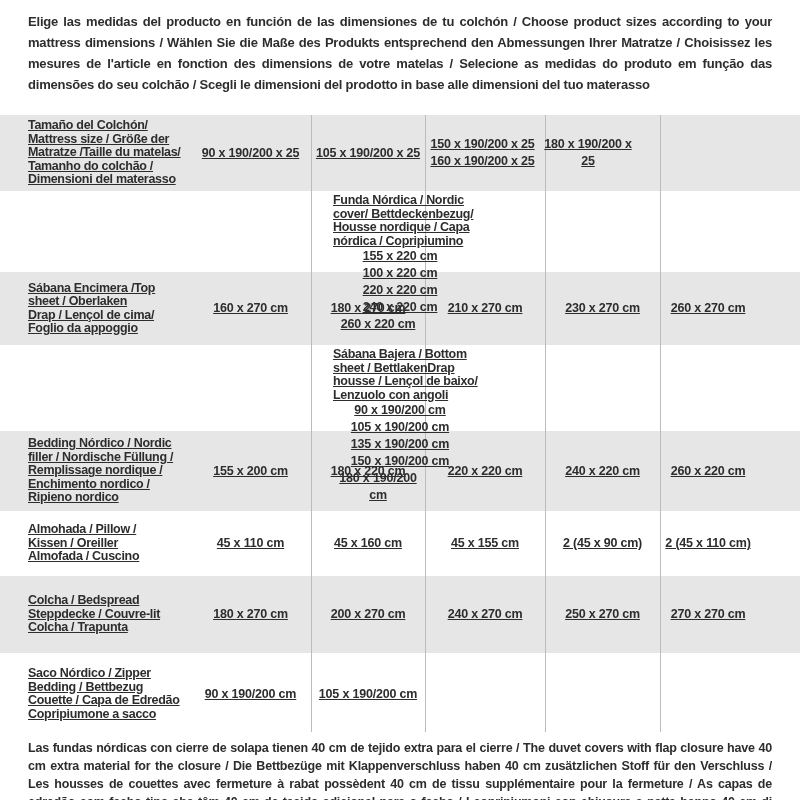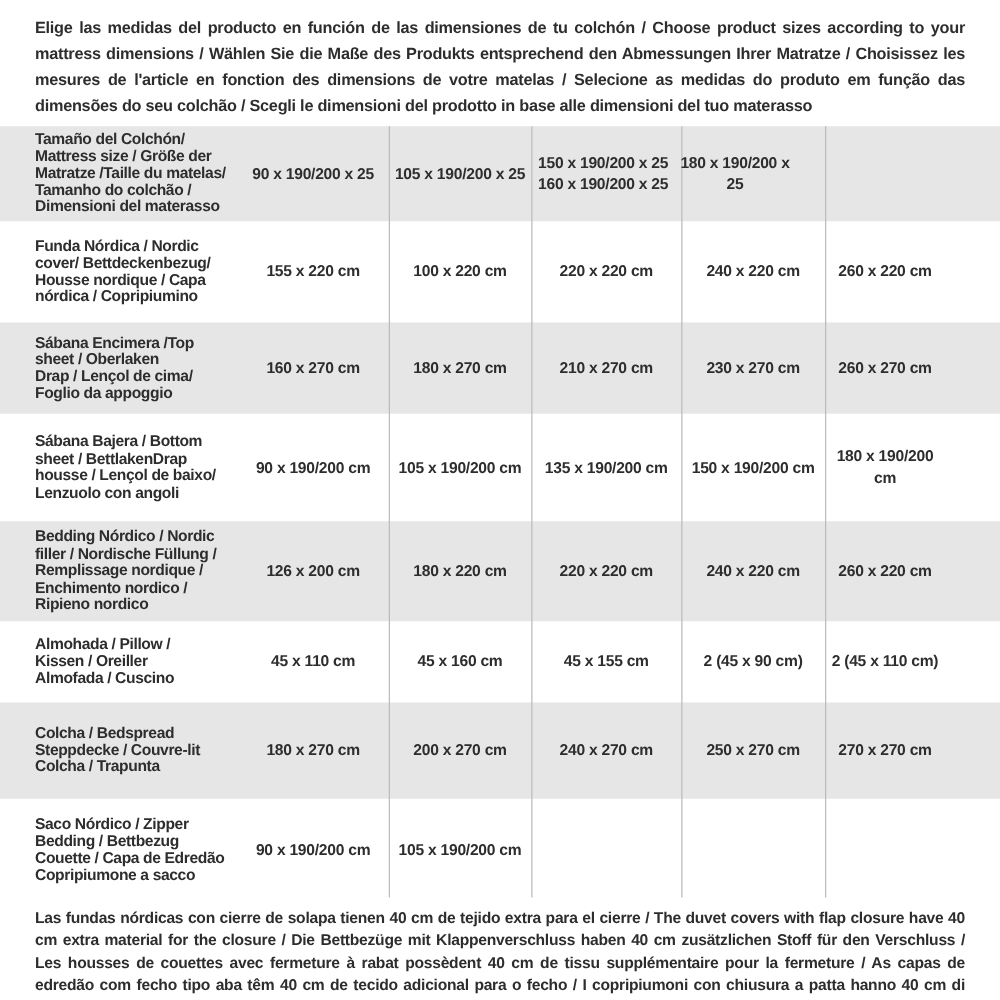--- a/index.html
+++ b/index.html
@@ -13,41 +13,42 @@
   }
   .intro {
     padding:11px 28px 0 28px;
     font-size:13px;
     line-height:21px;
     text-align:justify;
     letter-spacing:-0.2px;
   }
   .size-table {
     position:relative;
-    margin-top:6px;
+    margin-top:20px;
+    text-decoration:underline;
   }
   .vline {
     position:absolute; top:0; bottom:0; width:1px;
     background:#bcbcbc; z-index:1;
   }
   .vl-1 { left:311px; }
   .vl-2 { left:425px; }
   .vl-3 { left:545px; }
   .vl-4 { left:660px; }
   .trow {
     display:flex;
     align-items:center;
     margin-bottom:3px;
     position:relative;
   }
   .trow.gray { background:#e7e6e6; }
   .r1 { height:76px; }
-  .r2 { height:75px; }
+  .r2 { height:75px;flex-direction:column; }
   .r3 { height:73px; }
-  .r4 { height:80px; }
+  .r4 { height:80px;flex-direction:column; }
   .r5 { height:80px; }
   .r6 { height:59px; }
   .r7 { height:77px; }
   .r8 { height:76px; }
   .tlabel {
     width:162px;
     padding-left:28px;
     font-size:12.5px;
     line-height:13.5px;
     letter-spacing:-0.3px;
@@ -135,21 +136,21 @@
     <div class="tcell c4">150 x 190/200 cm</div>
     <div class="tcell c5">180 x 190/200 cm</div>
   </div>
 
   <div class="trow gray r5">
     <div class="tlabel">Bedding Nórdico / Nordic
 filler / Nordische Füllung /
 Remplissage nordique /
 Enchimento nordico /
 Ripieno nordico</div>
-    <div class="tcell c1">126 x 200 cm</div>
+    <div class="tcell c1">155 x 200 cm</div>
     <div class="tcell c2">180 x 220 cm</div>
     <div class="tcell c3">220 x 220 cm</div>
     <div class="tcell c4">240 x 220 cm</div>
     <div class="tcell c5">260 x 220 cm</div>
   </div>
 
   <div class="trow r6">
     <div class="tlabel">Almohada  / Pillow /
 Kissen / Oreiller
 Almofada / Cuscino</div>

